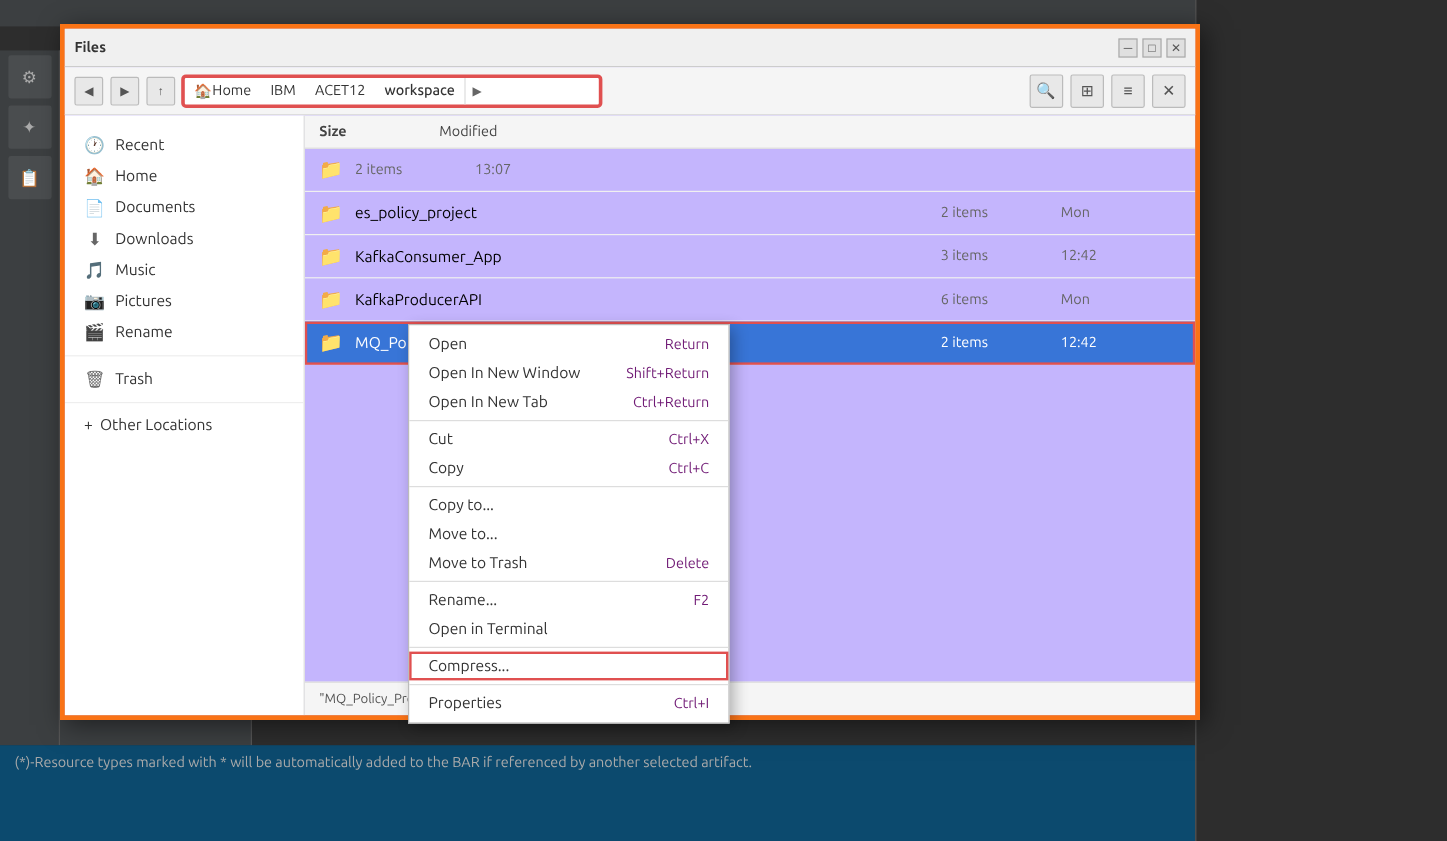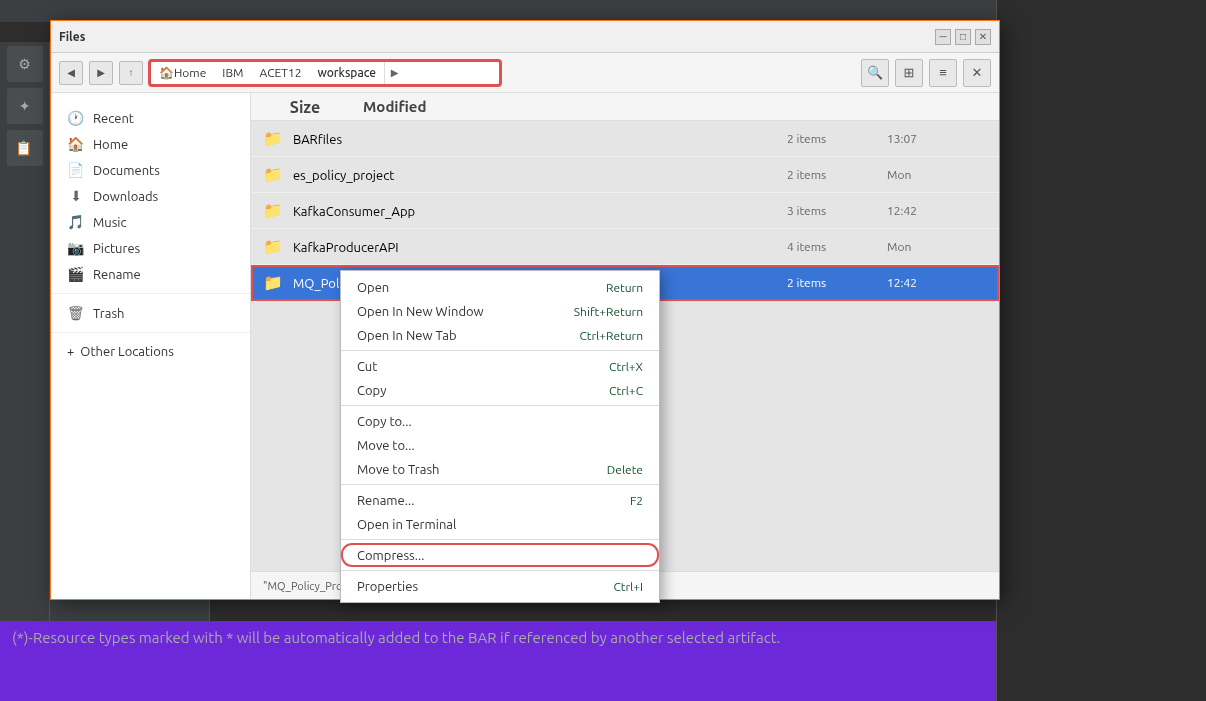--- a/index.html
+++ b/index.html
@@ -20,22 +20,22 @@
       background: #2d2d2d;
     }
 
     
     .dialog-overlay {
       position: absolute;
       top: 20px;
       left: 50px;
       width: 950px;
       height: 580px;
-      background: #e5e5e5;
-      border: 1px solid #f97316;
+      background: #c4b5fd;
+      border: 4px solid #f97316;
       box-shadow: 4px 4px 20px rgba(0,0,0,0.5);
       display: flex;
       flex-direction: column;
       z-index: 10;
     }
 
     
     .dialog-titlebar {
       background: #f0f0f0;
       border-bottom: 1px solid #ccc;
@@ -198,30 +198,30 @@
       flex: 1;
       font-size: 12px;
       font-weight: 600;
       color: #444;
       display: flex;
       align-items: center;
       gap: 4px;
     }
     .col-size {
       width: 100px;
-      font-size: 16px;
+      font-size: 12px;
       font-weight: 600;
       color: #444;
-      text-align: center;
+      text-align: left;
       padding-right: 16px;
     }
     .col-modified {
       width: 100px;
-      font-size: 15px;
-      font-weight: 700;
+      font-size: 12px;
+      font-weight: 400;
       color: #444;
     }
     .sort-arrow { color: #999; font-size: 10px; }
 
     
     .file-list {
       flex: 1;
       overflow-y: auto;
     }
     .file-row {
@@ -256,41 +256,41 @@
     .highlight-box-red {
       outline: 2px solid #e05050;
       outline-offset: -1px;
     }
 
     
     .context-menu {
       position: absolute;
       top: 270px;
       left: 340px;
-      width: 320px;
+      width: 268px;
       background: #fff;
       border: 1px solid #bbb;
       box-shadow: 4px 4px 12px rgba(0,0,0,0.3);
       z-index: 100;
       padding: 4px 0;
     }
     .ctx-item {
       display: flex;
       justify-content: space-between;
       align-items: center;
       padding: 5px 16px;
       font-size: 13px;
       color: #333;
       cursor: pointer;
     }
     .ctx-item.highlighted {
       outline: 2px solid #e05050;
       outline-offset: -2px;
     }
-    .ctx-shortcut { color: #14532d; font-size: 12px; }
+    .ctx-shortcut { color: #701a75; font-size: 12px; }
     .ctx-separator {
       height: 1px;
       background: #ddd;
       margin: 3px 0;
     }
 
     
     .ide-right {
       position: absolute;
       top: 0;
@@ -306,23 +306,23 @@
       color: #aaa;
     }
 
     
     .ide-bottom {
       position: absolute;
       bottom: 0;
       left: 0;
       right: 210px;
       height: 80px;
-      background: #6d28d9;
+      background: #0c4a6e;
       padding: 8px 12px;
-      font-size: 15px;
+      font-size: 12px;
       color: #aaa;
     }
     .ide-left-panel {
       position: absolute;
       top: 42px;
       left: 0;
       width: 50px;
       bottom: 80px;
       background: #3c3f41;
       border-right: 1px solid #555;
@@ -545,21 +545,20 @@
         </div>
         <div class="col-modified">
           <span>Modified</span>
         </div>
       </div>
 
       <div class="file-list">
 
         <div class="file-row">
           <span class="file-icon">📁</span>
-          <span class="file-name">BARfiles</span>
           <span class="file-size">2 items</span>
           <span class="file-modified">13:07</span>
         </div>
 
         <div class="file-row">
           <span class="file-icon">📁</span>
           <span class="file-name">es_policy_project</span>
           <span class="file-size">2 items</span>
           <span class="file-modified">Mon</span>
         </div>
@@ -567,21 +566,21 @@
         <div class="file-row">
           <span class="file-icon">📁</span>
           <span class="file-name">KafkaConsumer_App</span>
           <span class="file-size">3 items</span>
           <span class="file-modified">12:42</span>
         </div>
 
         <div class="file-row">
           <span class="file-icon">📁</span>
           <span class="file-name">KafkaProducerAPI</span>
-          <span class="file-size">4 items</span>
+          <span class="file-size">6 items</span>
           <span class="file-modified">Mon</span>
         </div>
 
         <div class="file-row selected folder-highlight">
           <span class="file-icon">📁</span>
           <span class="file-name">MQ_Policy_Project</span>
           <span class="file-size">2 items</span>
           <span class="file-modified">12:42</span>
         </div>
 
@@ -633,21 +632,21 @@
   <div class="ctx-separator"></div>
   <div class="ctx-item">
     <span>Rename...</span>
     <span class="ctx-shortcut">F2</span>
   </div>
   <div class="ctx-item">
     <span>Open in Terminal</span>
     <span class="ctx-shortcut"></span>
   </div>
   <div class="ctx-separator"></div>
-  <div class="ctx-item highlighted" style="outline: 2px solid #e05050; outline-offset: -2px; border-radius: 11px;">
+  <div class="ctx-item highlighted" style="outline: 2px solid #e05050; outline-offset: -2px;">
     <span>Compress...</span>
     <span class="ctx-shortcut"></span>
   </div>
   <div class="ctx-separator"></div>
   <div class="ctx-item">
     <span>Properties</span>
     <span class="ctx-shortcut">Ctrl+I</span>
   </div>
 </div>
 

